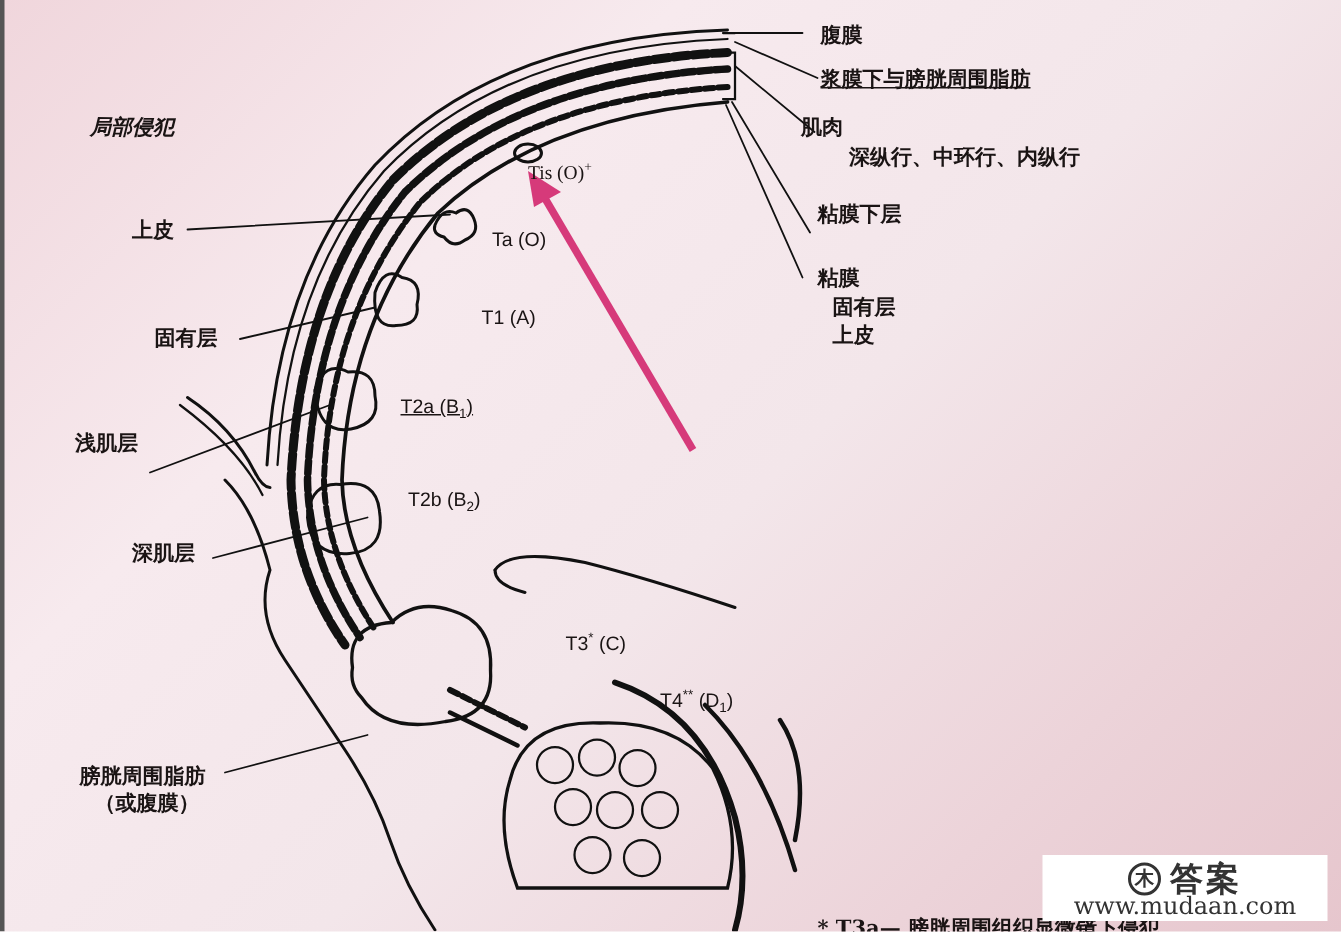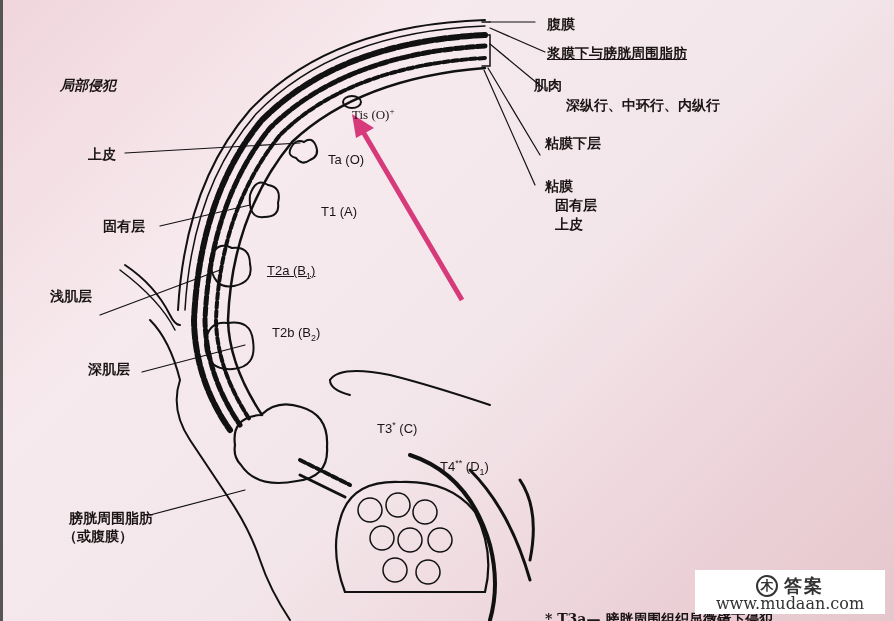--- a/index.html
+++ b/index.html
@@ -15,21 +15,21 @@
   .tlabel { position: absolute; white-space: nowrap; font-size: 13px; font-family: "Liberation Sans", sans-serif; line-height: 16px; }
   .tlabel sub { font-size: 9px; }
   .tlabel sup { font-size: 9px; }
   svg.drawing { position: absolute; left: 0; top: 0; }
   .watermark {
     position: absolute; left: 695px; top: 570px; width: 190px; height: 44px;
     background: #ffffff; display: flex; flex-direction: column; align-items: center; justify-content: center;
   }
   .wm-top { display: flex; align-items: center; gap: 6px; }
   .wm-logo { width: 22px; height: 22px; border: 2px solid #333; border-radius: 50%; display: flex; align-items: center; justify-content: center; font-size: 13px; font-weight: bold; color: #333; box-sizing: border-box; }
-  .wm-title { font-size: 18px; color: #333; font-weight: bold; letter-spacing: 2px; line-height: 24px; }
+  .wm-title { font-size: 22px; color: #333; font-weight: bold; letter-spacing: 2px; line-height: 24px; }
   .wm-url { font-family: "DejaVu Serif", serif; font-size: 16px; color: #333; line-height: 12px; }
   .footnote { position: absolute; left: 545px; top: 611px; font-size: 14px; font-weight: bold; white-space: nowrap; line-height: 16px; }
 </style>
 </head>
 <body>
 
 <div class="left-edge"></div>
 
 <svg class="drawing" width="894" height="621" viewBox="0 0 894 621">
   <g fill="none" stroke="#111" stroke-linecap="round">
@@ -94,21 +94,21 @@
     <polygon points="352,114 374,128 356,138" fill="#d63a7a"></polygon>
   </g>
 </svg>
 
 <div class="label cn" style="left:60px; top:77px;font-style:italic;">局部侵犯</div>
 
 <div class="label cn" style="left:88px; top:146px;">上皮</div>
 <div class="label cn" style="left:103px; top:218px;">固有层</div>
 <div class="label cn" style="left:50px; top:288px;">浅肌层</div>
 <div class="label cn" style="left:88px; top:361px;">深肌层</div>
-<div class="label cn" style="left:53px; top:510px;margin-left:16px;">膀胱周围脂肪</div>
+<div class="label cn" style="left:53px; top:510px;">膀胱周围脂肪</div>
 <div class="label cn" style="left:63px; top:528px;">（或腹膜）</div>
 
 <div class="label cn" style="left:547px; top:16px;">腹膜</div>
 <div class="label cn" style="left:547px; top:45px;text-decoration:underline;">浆膜下与膀胱周围脂肪</div>
 <div class="label cn" style="left:534px; top:77px;">肌肉</div>
 <div class="label cn" style="left:566px; top:97px;">深纵行、中环行、内纵行</div>
 <div class="label cn" style="left:545px; top:135px;">粘膜下层</div>
 <div class="label cn" style="left:545px; top:178px;">粘膜</div>
 <div class="label cn" style="left:555px; top:197px;">固有层</div>
 <div class="label cn" style="left:555px; top:216px;">上皮</div>

